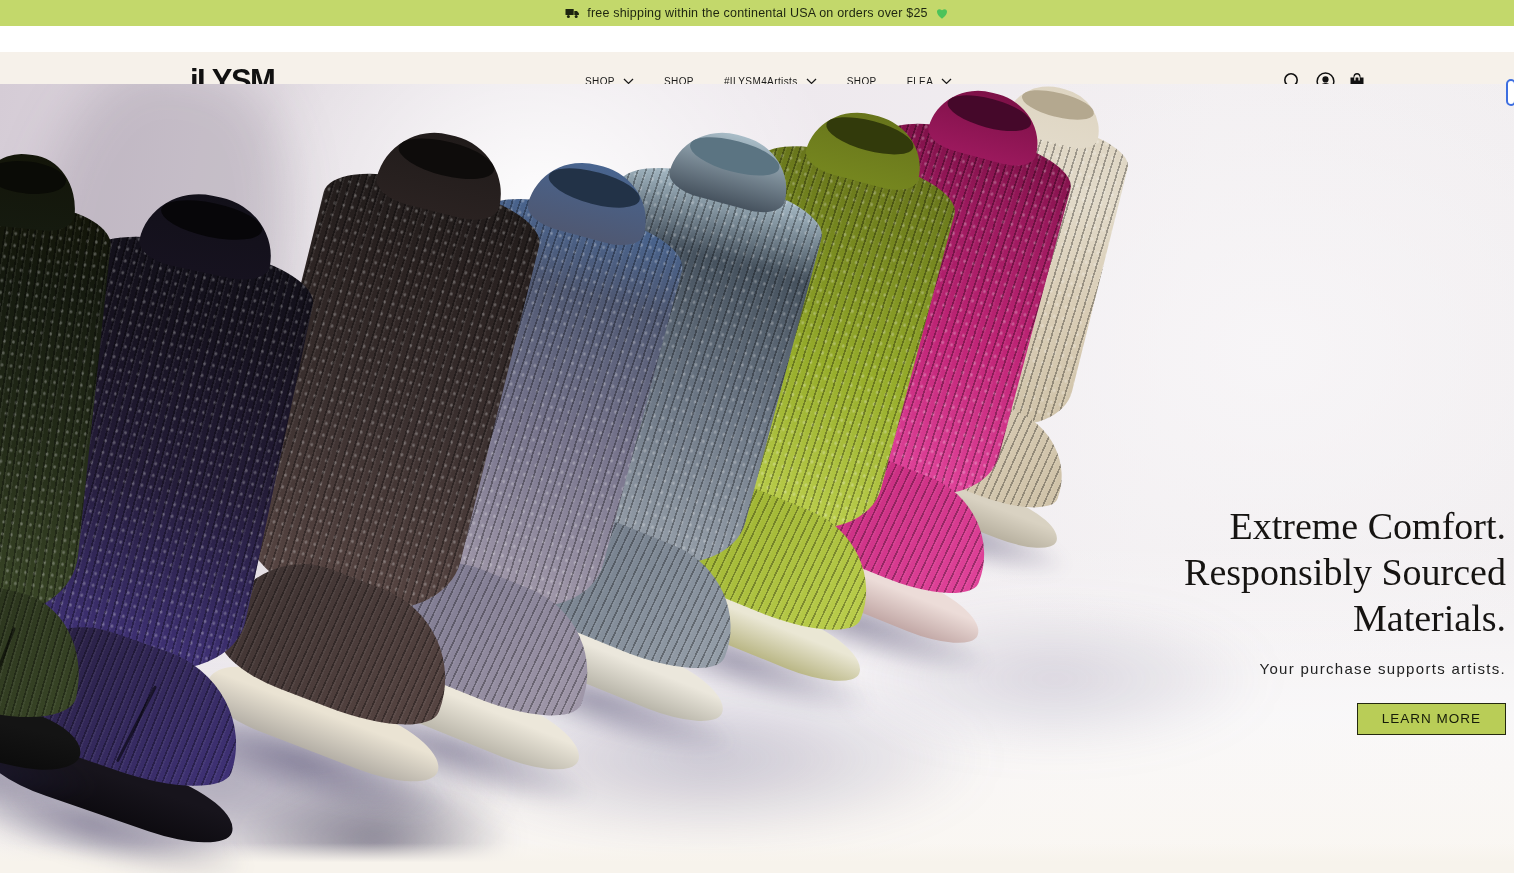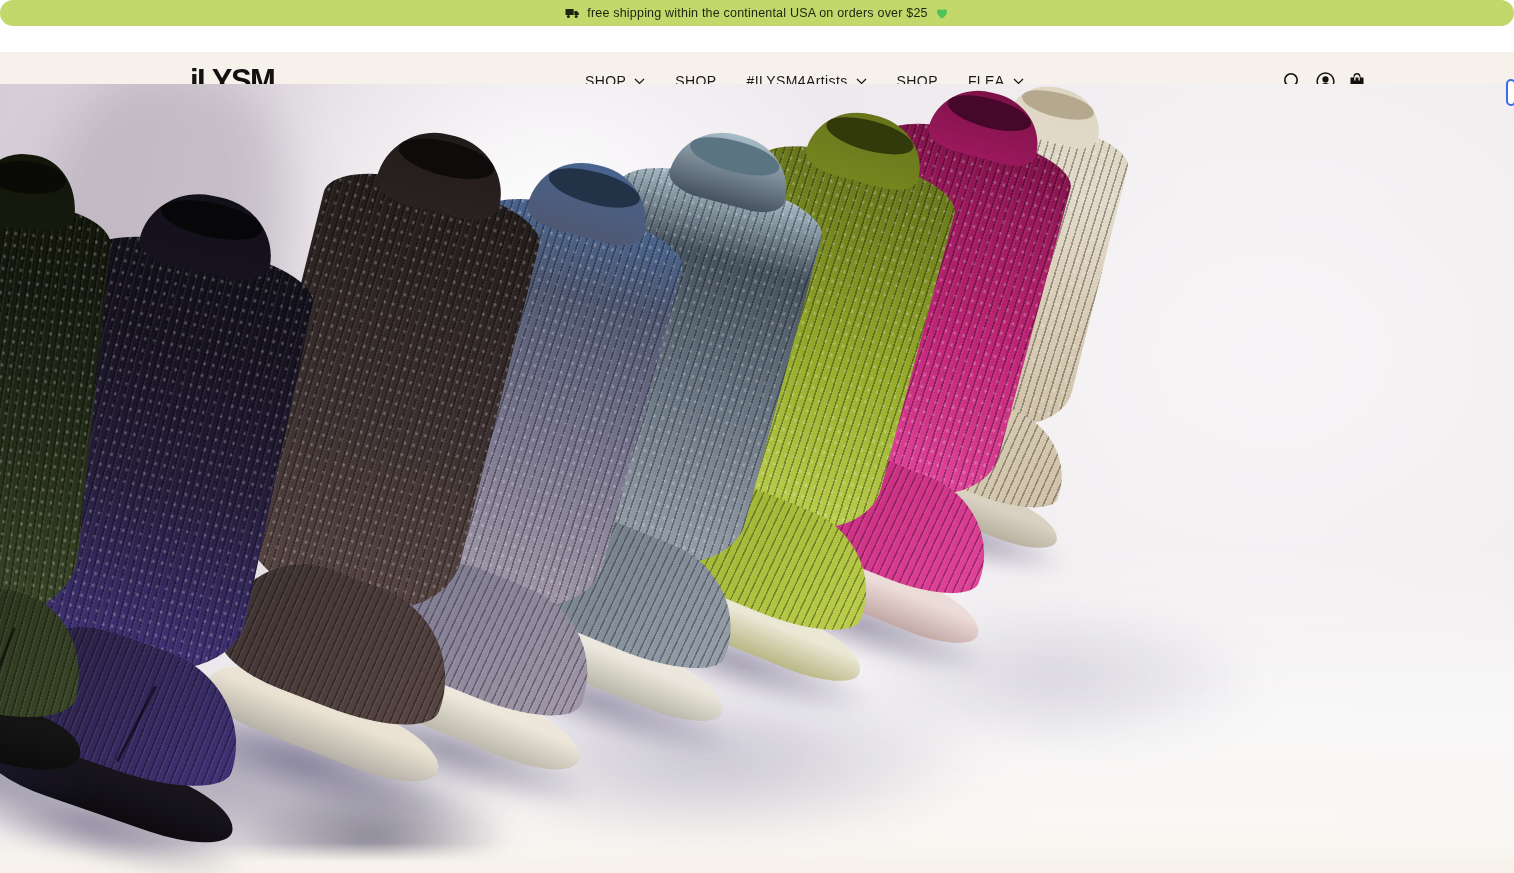--- a/index.html
+++ b/index.html
@@ -4,40 +4,40 @@
 <style>
   * { box-sizing: border-box; margin: 0; padding: 0; }
   html,body { width:1514px; height:873px; overflow:hidden; }
   body { font-family:"Liberation Sans", sans-serif; background:#fff; }
   .page { position:relative; width:1514px; height:873px; overflow:hidden; background:#fff; }
 
   
   .announce {
     position:relative; height:26px; background:var(--announcement-bg,#c3d86b);
     display:flex; align-items:center; justify-content:center; gap:7px;
-    font-size:12.5px; letter-spacing:.2px; color:var(--announcement-text,#1d2410);border-radius:13px;
+    font-size:12.5px; letter-spacing:.2px; color:var(--announcement-text,#1d2410);
   }
   .announce svg { display:block; }
 
   
   .header {
     position:relative; height:58px; background:var(--header-bg,#f6f1ea);margin-top:26px;
   }
   .logo {
     position:absolute; left:190px; top:50%; transform:translateY(-50%);
     font-size:31px; font-weight:800; letter-spacing:-1.5px; color:#111;
     cursor:pointer;
   }
   .nav {
     position:absolute; left:585px; top:0; height:100%;
     display:flex; align-items:center; gap:30px;
   }
   .nav-item {
     display:flex; align-items:center; gap:8px;
-    font-size:14px; letter-spacing:.4px; color:#191919; cursor:pointer; white-space:nowrap;
+    font-size:10px; letter-spacing:.4px; color:#191919; cursor:pointer; white-space:nowrap;
   }
   .hdr-icons {
     position:absolute; right:149px; top:0; height:100%;
     display:flex; align-items:center; gap:14px;
   }
   .hdr-icons > span { display:flex; align-items:center; cursor:pointer; }
 
   
   .hero {
     position:absolute; left:0; top:84px; width:1514px; height:789px; overflow:hidden;
@@ -253,16 +253,25 @@
           <div class="cuff">
             <div class="opening"></div>
           </div>
           <div class="sole"></div>
           <div class="foot"></div>
         </div>
       </div>
 
     <div class="floor-strip"></div>
 
+    <div class="hero-copy">
+      <div class="hero-heading">
+        <div>Extreme Comfort.</div>
+        <div>Responsibly Sourced</div>
+        <div>Materials.</div>
+      </div>
+      <div class="hero-sub">Your purchase supports artists.</div>
+      <button class="hero-cta">LEARN MORE</button>
+    </div>
   </div>
 
   <div class="scroll-pill"></div>
 </div>
 
 </body></html>

